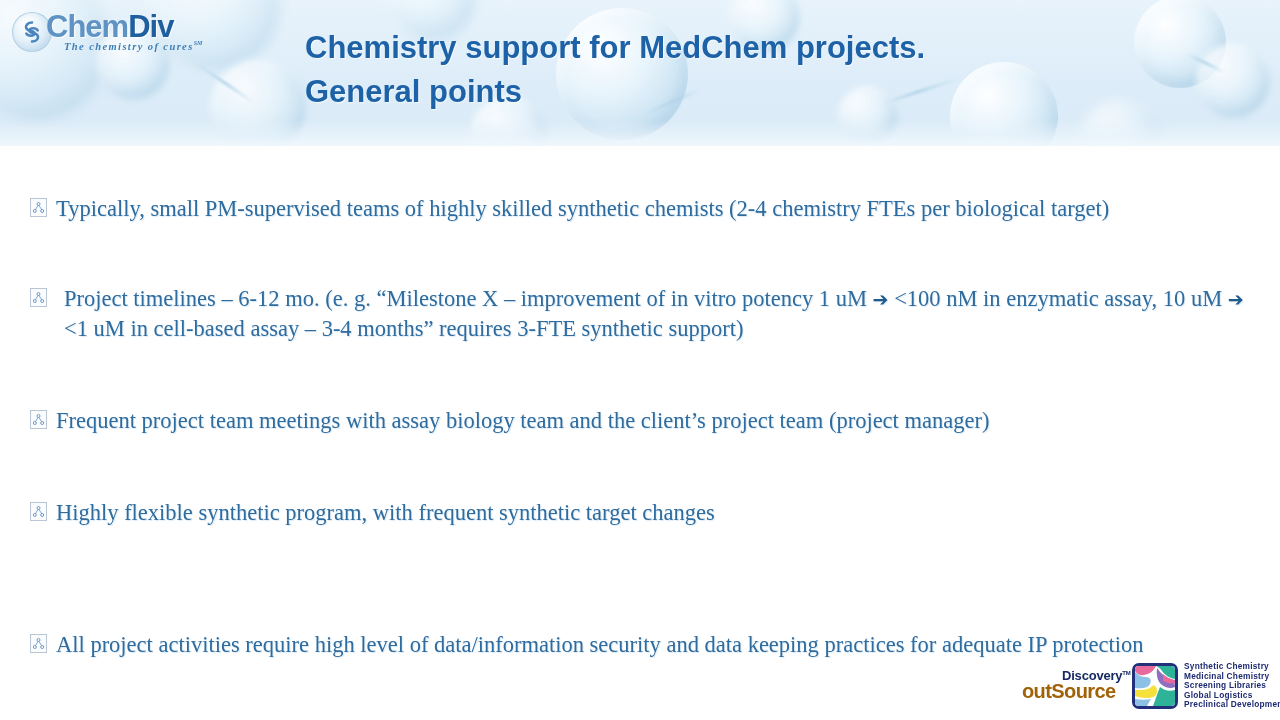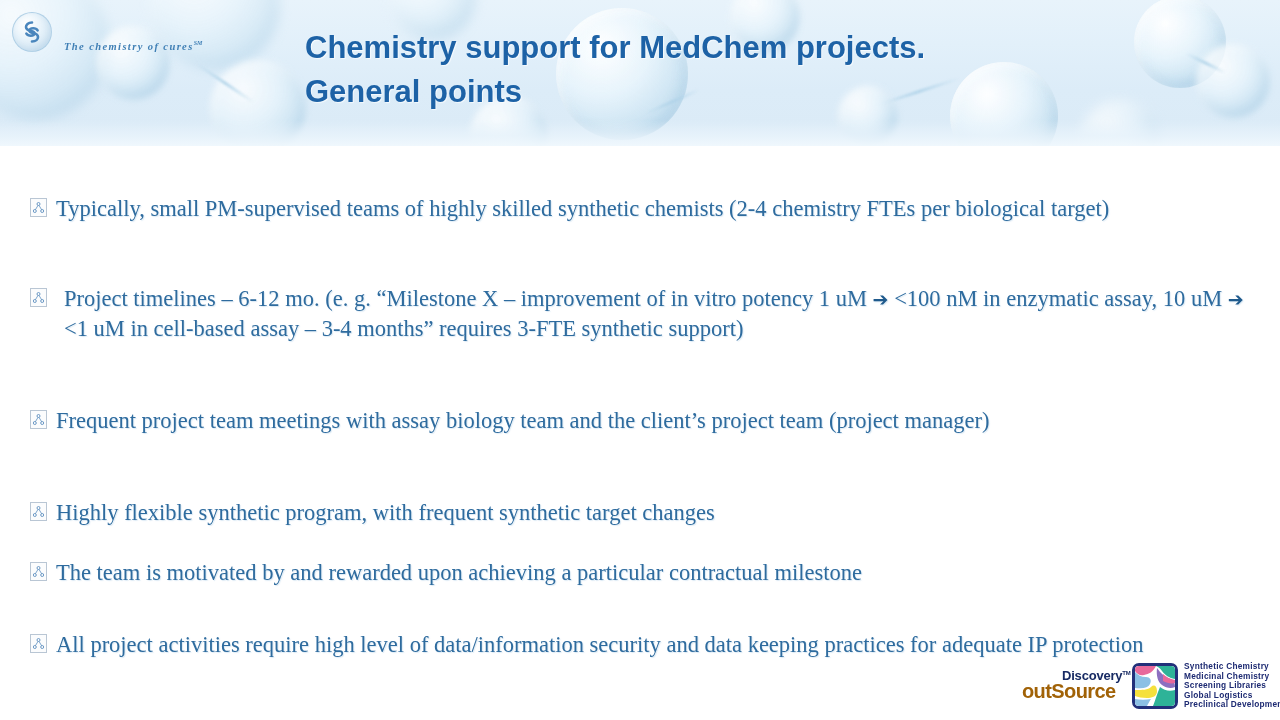--- a/index.html
+++ b/index.html
@@ -231,20 +231,21 @@
 
   <div class="header-fade"></div>
 
   <div class="logo">
     <div class="logo-mark">
       <svg width="24" height="24" viewBox="0 0 24 24" aria-hidden="true">
         <path d="M12 2.5c-4 0-6 2.3-6 4.6 0 2.6 2.6 3.4 5 3.9 2 .4 3.4.9 3.4 2.3 0 1.4-1.6 2.4-3.6 2.4-2 0-3.6-.8-4.4-2.1" fill="none" stroke="#4a86bd" stroke-width="2.6" stroke-linecap="round"></path>
         <path d="M12 21.5c4 0 6-2.3 6-4.6 0-2.6-2.6-3.4-5-3.9-2-.4-3.4-.9-3.4-2.3 0-1.4 1.6-2.4 3.6-2.4 2 0 3.6.8 4.4 2.1" fill="none" stroke="#4a86bd" stroke-width="2.6" stroke-linecap="round"></path>
       </svg>
     </div>
+    <div class="logo-word"><span class="lt">Chem</span><span>Div</span></div>
     <div class="logo-tag"><span>The chemistry of cures</span><sup>SM</sup></div>
   </div>
 
   <div class="title">Chemistry support for MedChem projects.
 General points</div>
 </div>
 
 <div class="content">
   <div class="bullet" style="top:48px;">
     <span class="bullet-marker">
@@ -291,32 +292,20 @@
         <circle cx="5.5" cy="2" r="1.5" fill="none" stroke="#5d8fc0" stroke-width="0.9"></circle>
         <circle cx="1.8" cy="9" r="1.5" fill="none" stroke="#5d8fc0" stroke-width="0.9"></circle>
         <circle cx="9.2" cy="9" r="1.5" fill="none" stroke="#5d8fc0" stroke-width="0.9"></circle>
         <line x1="5.0" y1="3.4" x2="2.4" y2="7.7" stroke="#5d8fc0" stroke-width="0.8"></line>
         <line x1="6.0" y1="3.4" x2="8.6" y2="7.7" stroke="#5d8fc0" stroke-width="0.8"></line>
       </svg>
     </span>
     <span class="bullet-text"><span>Highly flexible synthetic program, with frequent synthetic target changes</span></span>
   </div>
 
-  <div class="bullet" style="top:412px;">
-    <span class="bullet-marker">
-      <svg width="11" height="12" viewBox="0 0 11 12" aria-hidden="true">
-        <circle cx="5.5" cy="2" r="1.5" fill="none" stroke="#5d8fc0" stroke-width="0.9"></circle>
-        <circle cx="1.8" cy="9" r="1.5" fill="none" stroke="#5d8fc0" stroke-width="0.9"></circle>
-        <circle cx="9.2" cy="9" r="1.5" fill="none" stroke="#5d8fc0" stroke-width="0.9"></circle>
-        <line x1="5.0" y1="3.4" x2="2.4" y2="7.7" stroke="#5d8fc0" stroke-width="0.8"></line>
-        <line x1="6.0" y1="3.4" x2="8.6" y2="7.7" stroke="#5d8fc0" stroke-width="0.8"></line>
-      </svg>
-    </span>
-    <span class="bullet-text"><span>The team is motivated by and rewarded upon achieving a particular contractual milestone</span></span>
-  </div>
 
   <div class="bullet" style="top:484px;">
     <span class="bullet-marker">
       <svg width="11" height="12" viewBox="0 0 11 12" aria-hidden="true">
         <circle cx="5.5" cy="2" r="1.5" fill="none" stroke="#5d8fc0" stroke-width="0.9"></circle>
         <circle cx="1.8" cy="9" r="1.5" fill="none" stroke="#5d8fc0" stroke-width="0.9"></circle>
         <circle cx="9.2" cy="9" r="1.5" fill="none" stroke="#5d8fc0" stroke-width="0.9"></circle>
         <line x1="5.0" y1="3.4" x2="2.4" y2="7.7" stroke="#5d8fc0" stroke-width="0.8"></line>
         <line x1="6.0" y1="3.4" x2="8.6" y2="7.7" stroke="#5d8fc0" stroke-width="0.8"></line>
       </svg>

